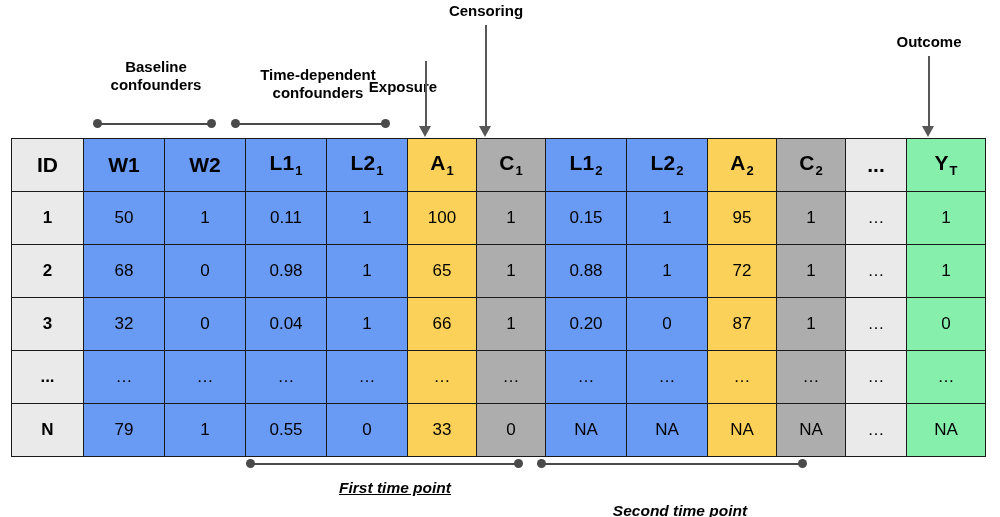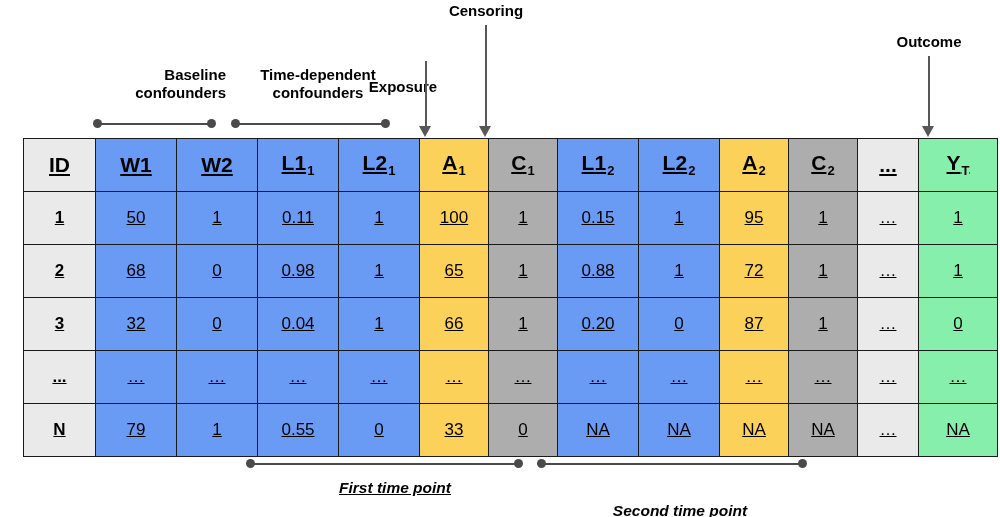--- a/index.html
+++ b/index.html
@@ -16,26 +16,25 @@
   }
   #stage {
     position: relative;
     width: 1000px;
     height: 517px;
   }
 
   
   #data-table {
     position: absolute;
-    left: 23px;
+    left: 11px;
     top: 138px;
     width: 942px;
     border-collapse: collapse;
     table-layout: fixed;
-    text-decoration: underline;
   }
   #data-table td {
     border: 1.5px solid #1a1a1a;
     height: 52px;
     text-align: center;
     vertical-align: middle;
     font-size: 17px;
     padding: 0;
     line-height: 1.05;
   }
@@ -122,21 +121,21 @@
     border-left: 6.5px solid transparent;
     border-right: 6.5px solid transparent;
     border-top: 11px solid #575757;
   }
 </style>
 </head>
 <body>
 
 <div id="stage">
 
-  <div class="ann-label" style="left:86px; top:66px; width:140px;text-align:right;">Baseline
+  <div class="ann-label" style="left:86px; top:58px; width:140px;">Baseline
 confounders</div>
 
   <div class="bracket" style="left:93px; top:119px; width:123px;">
     <div class="bar"></div>
     <div class="dot l"></div>
     <div class="dot r"></div>
   </div>
 
   <div class="ann-label" style="left:228px; top:66px; width:180px;">Time-dependent
 confounders</div>

